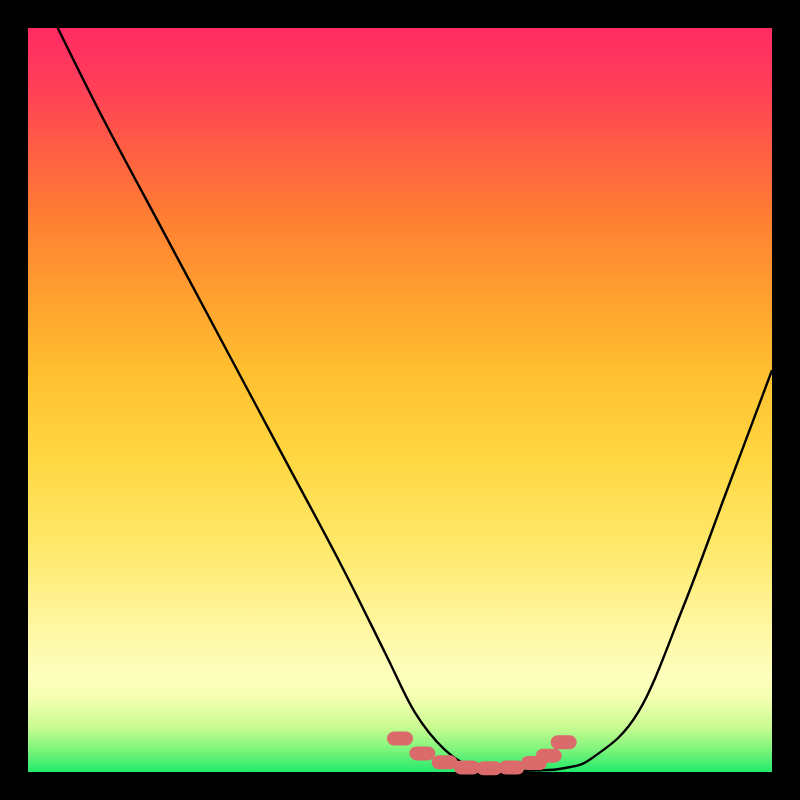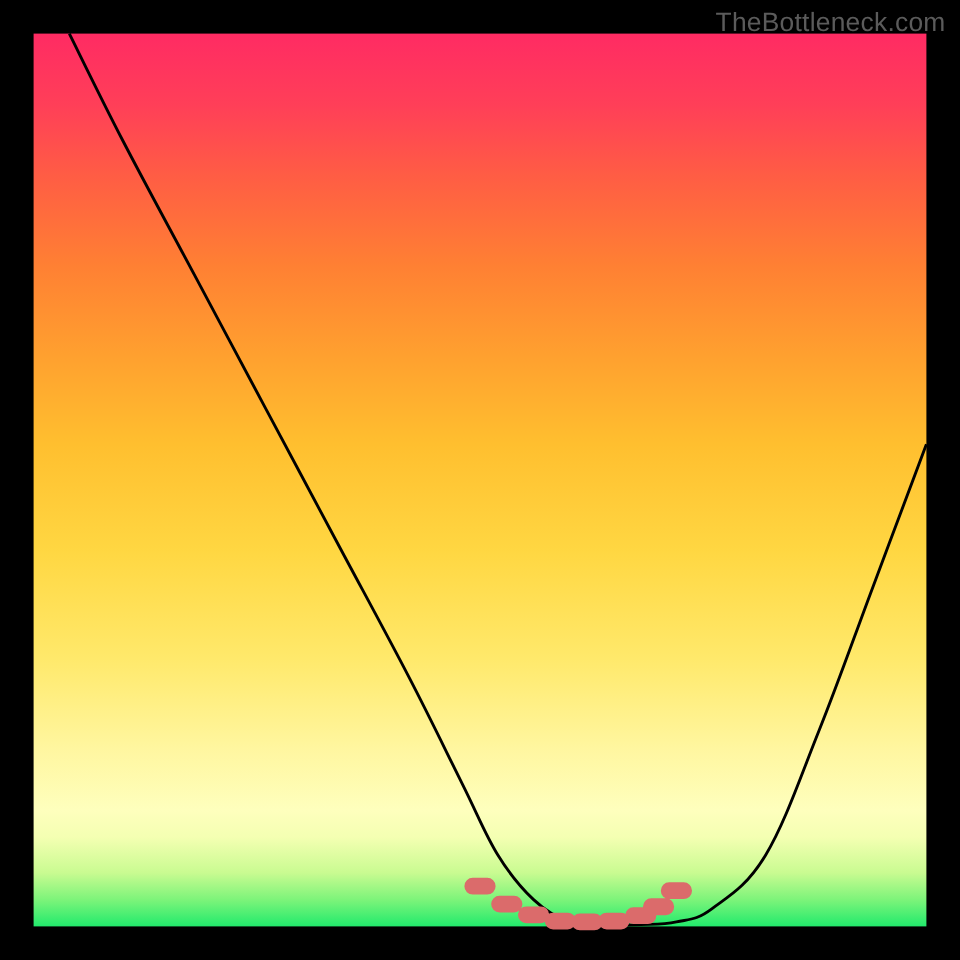--- a/index.html
+++ b/index.html
@@ -79,14 +79,13 @@
 
 <div class="frame">
   <div class="plot">
     <svg class="curve" viewBox="0 0 744 744">
       <path id="mainCurvePath" class="main-curve" d="M 29.76 0 C 37.7952 16.070399999999996 55.65120000000001 53.12159999999997 74.4 89.27999999999997 C 93.1488 125.43839999999997 112.49279999999999 160.70399999999998 133.92 200.88 C 155.3472 241.056 172.0128 272.30400000000003 193.44 312.48 C 214.8672 352.656 231.5328 383.904 252.96 424.08 C 274.3872 464.256 293.73119999999994 499.5215999999999 312.47999999999996 535.68 C 331.2288 571.8384 343.728 598.176 357.12 624.96 C 370.512 651.744 376.1664 667.0704000000001 386.88 684.48 C 397.5936 701.8896 405.92640000000006 711.636 416.64000000000004 721.68 C 427.35360000000003 731.7239999999999 435.6864 736.5302399999999 446.4 740.28 C 457.11359999999996 744.02976 465.44640000000004 742.11024 476.16 742.512 C 486.8736 742.9137599999999 495.20640000000003 742.9137599999999 505.92 742.512 C 516.6336 742.11024 524.9663999999999 742.69056 535.68 740.28 C 546.3936 737.8694399999999 552.048 739.164 565.44 729.12 C 578.8320000000001 719.076 594.0096 711.264 610.0799999999999 684.48 C 626.1503999999999 657.696 638.6496 620.496 654.72 580.3199999999999 C 670.7904000000001 540.1439999999999 683.2896000000001 504.13439999999997 699.36 461.28 C 715.4304 418.4256 735.9648 363.6672 744 342.23999999999995"></path>
       <g id="dotGroup">
           <path class="dot-series" d="M 366 710.52 L 378 710.52 M 388.32 725.4 L 400.32 725.4 M 410.64000000000004 734.328 L 422.64000000000004 734.328 M 432.96 739.536 L 444.96 739.536 M 455.28 740.28 L 467.28 740.28 M 477.6 739.536 L 489.6 739.536 M 499.92 735.072 L 511.92 735.072 M 514.8 727.632 L 526.8 727.632 M 529.68 714.24 L 541.68 714.24" stroke="#db6b6b"></path>
         </g>
     </svg>
   </div>
-  <div class="watermark">TheBottleneck.com</div>
 </div>
 
 </body></html>

